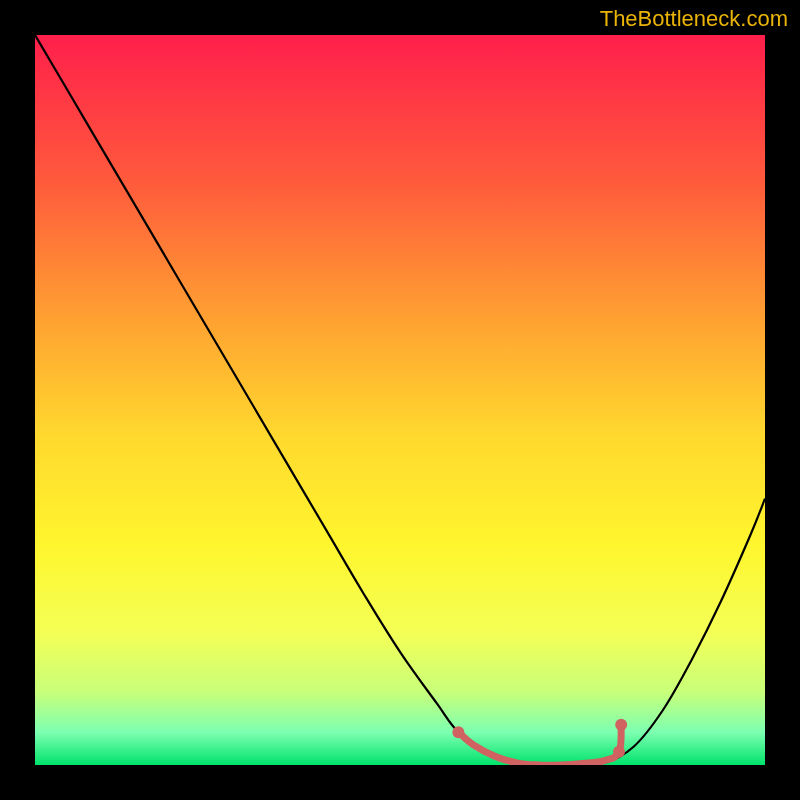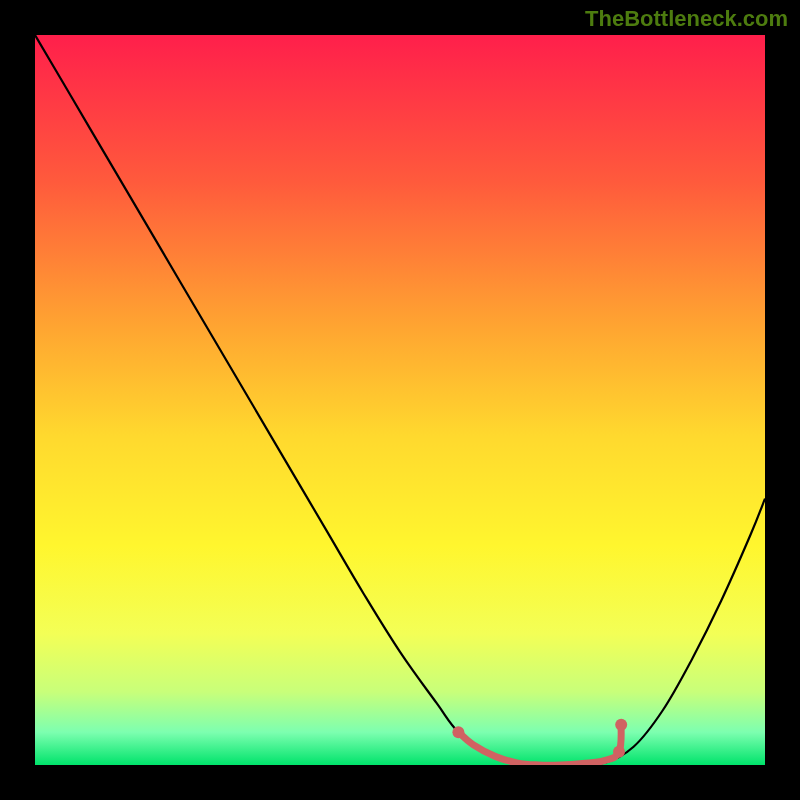--- a/index.html
+++ b/index.html
@@ -8,23 +8,23 @@
     width: 800px;
     height: 800px;
     background: #000;
     position: relative;
     font-family: Arial, Helvetica, sans-serif;
   }
   .watermark {
     position: absolute;
     top: 6px;
     right: 12px;
-    color: #4d7c0f;
+    color: #eab308;
     font-size: 22px;
-    font-weight: bold;
+    font-weight: normal;
     z-index: 10;
   }
   .frame {
     position: absolute;
     inset: 0;
     background: #000;
   }
   .plot {
     position: absolute;
     left: 35px;

